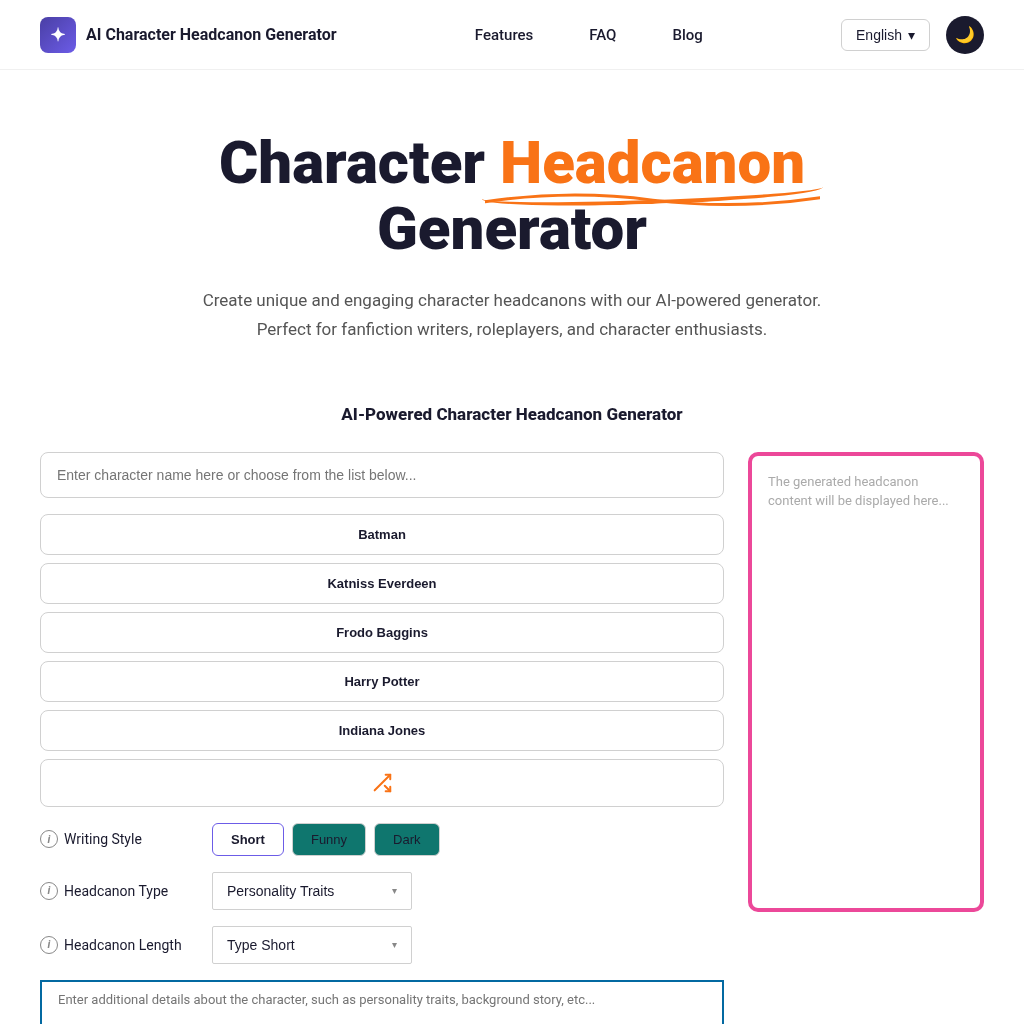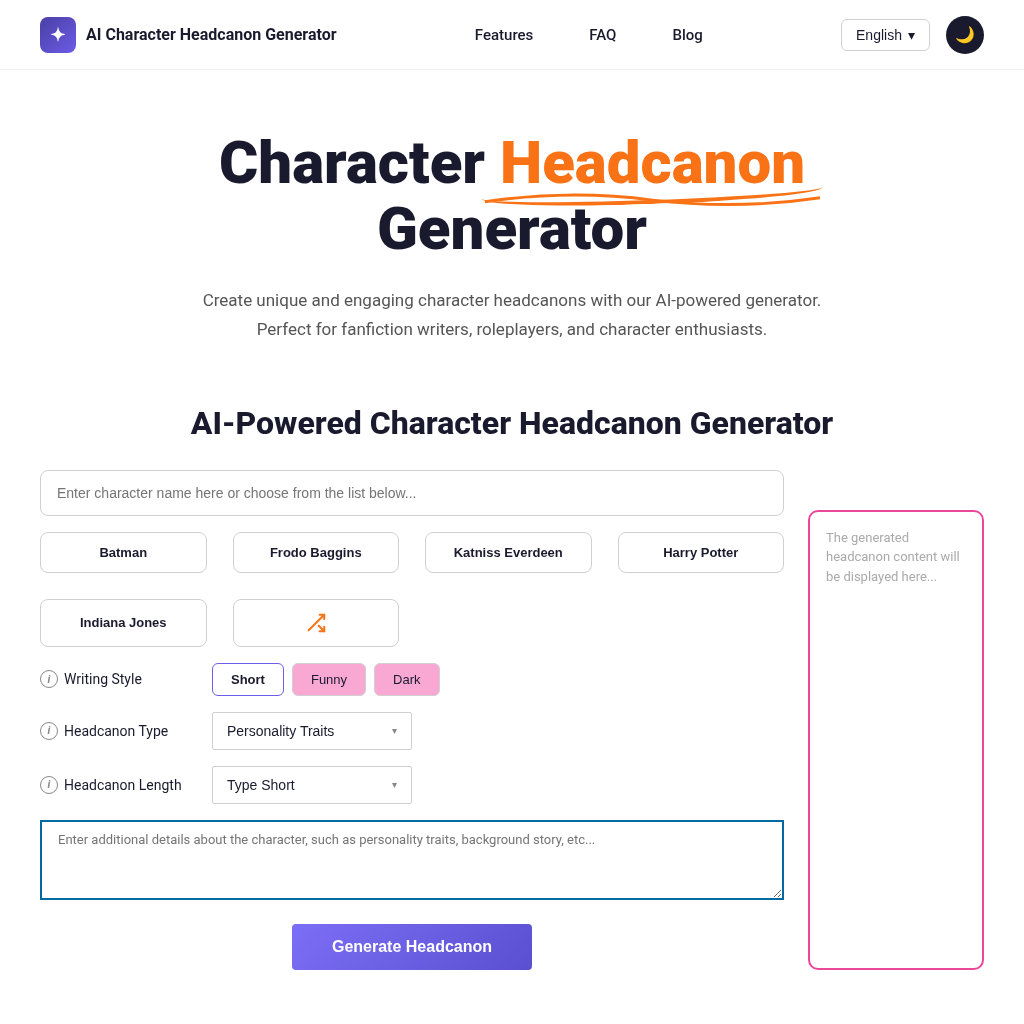--- a/index.html
+++ b/index.html
@@ -126,61 +126,60 @@
     }
 
     
     .generator-section {
       padding: 20px 40px 40px;
       max-width: 1024px;
       margin: 0 auto;
     }
     .generator-title {
       text-align: center;
-      font-size: 32px;
+      font-size: 17px;
       font-weight: 800;
       margin-bottom: 28px;
       color: #1a1a2e;
     }
     .generator-layout {
       display: flex;
       gap: 24px;
       align-items: flex-start;
     }
     .generator-left {
       flex: 1;
       display: flex;
       flex-direction: column;
       gap: 16px;
     }
     .generator-right {
-      width: 176px;
+      width: 236px;
       min-height: 460px;
-      border: 2px solid #ec4899;
+      border: 4px solid #ec4899;
       border-radius: 10px;
       padding: 16px;
-      margin-top: 40px;
     }
 
     
     .char-input {
       width: 100%;
       padding: 14px 16px;
       border: 1px solid #d0d0d0;
       border-radius: 8px;
       font-size: 14px;
       color: #999;
       outline: none;
     }
 
     
     .preset-grid {
       display: grid;
-      grid-template-columns: repeat(4, 1fr);
-      gap: 26px;
+      grid-template-columns: repeat(1, 1fr);
+      gap: 8px;
     }
     .preset-btn {
       padding: 12px 8px;
       border: 1px solid #d0d0d0;
       border-radius: 8px;
       background: white;
       font-size: 13px;
       font-weight: 600;
       color: #1a1a2e;
       cursor: pointer;
@@ -229,21 +228,21 @@
       flex-shrink: 0;
     }
     .writing-style-btns {
       display: flex;
       gap: 8px;
     }
     .style-btn {
       padding: 8px 18px;
       border: 1px solid #d0d0d0;
       border-radius: 6px;
-      background: #f9a8d4;
+      background: #0f766e;
       font-size: 13px;
       font-weight: 500;
       cursor: pointer;
       color: #1a1a2e;
     }
     .style-btn.active {
       border-color: #6c5ce7;
       background: white;
       color: #1a1a2e;
       font-weight: 600;
@@ -343,22 +342,22 @@
   <h2 class="generator-title">AI-Powered Character Headcanon Generator</h2>
 
   <div class="generator-layout">
 
     <div class="generator-left">
 
       <input class="char-input" type="text" placeholder="Enter character name here or choose from the list below..." style="">
 
       <div class="preset-grid">
         <button class="preset-btn">Batman</button>
+        <button class="preset-btn">Katniss Everdeen</button>
         <button class="preset-btn">Frodo Baggins</button>
-        <button class="preset-btn">Katniss Everdeen</button>
         <button class="preset-btn">Harry Potter</button>
         <button class="preset-btn">Indiana Jones</button>
         <button class="shuffle-btn">
           <svg width="22" height="22" viewBox="0 0 24 24" fill="none" stroke="#f97316" stroke-width="2.2" stroke-linecap="round" stroke-linejoin="round">
             <polyline points="16 3 21 3 21 8"></polyline>
             <line x1="4" y1="20" x2="21" y2="3"></line>
             <polyline points="21 16 21 21 16 21"></polyline>
             <line x1="15" y1="15" x2="21" y2="21"></line>
           </svg>
         </button>

